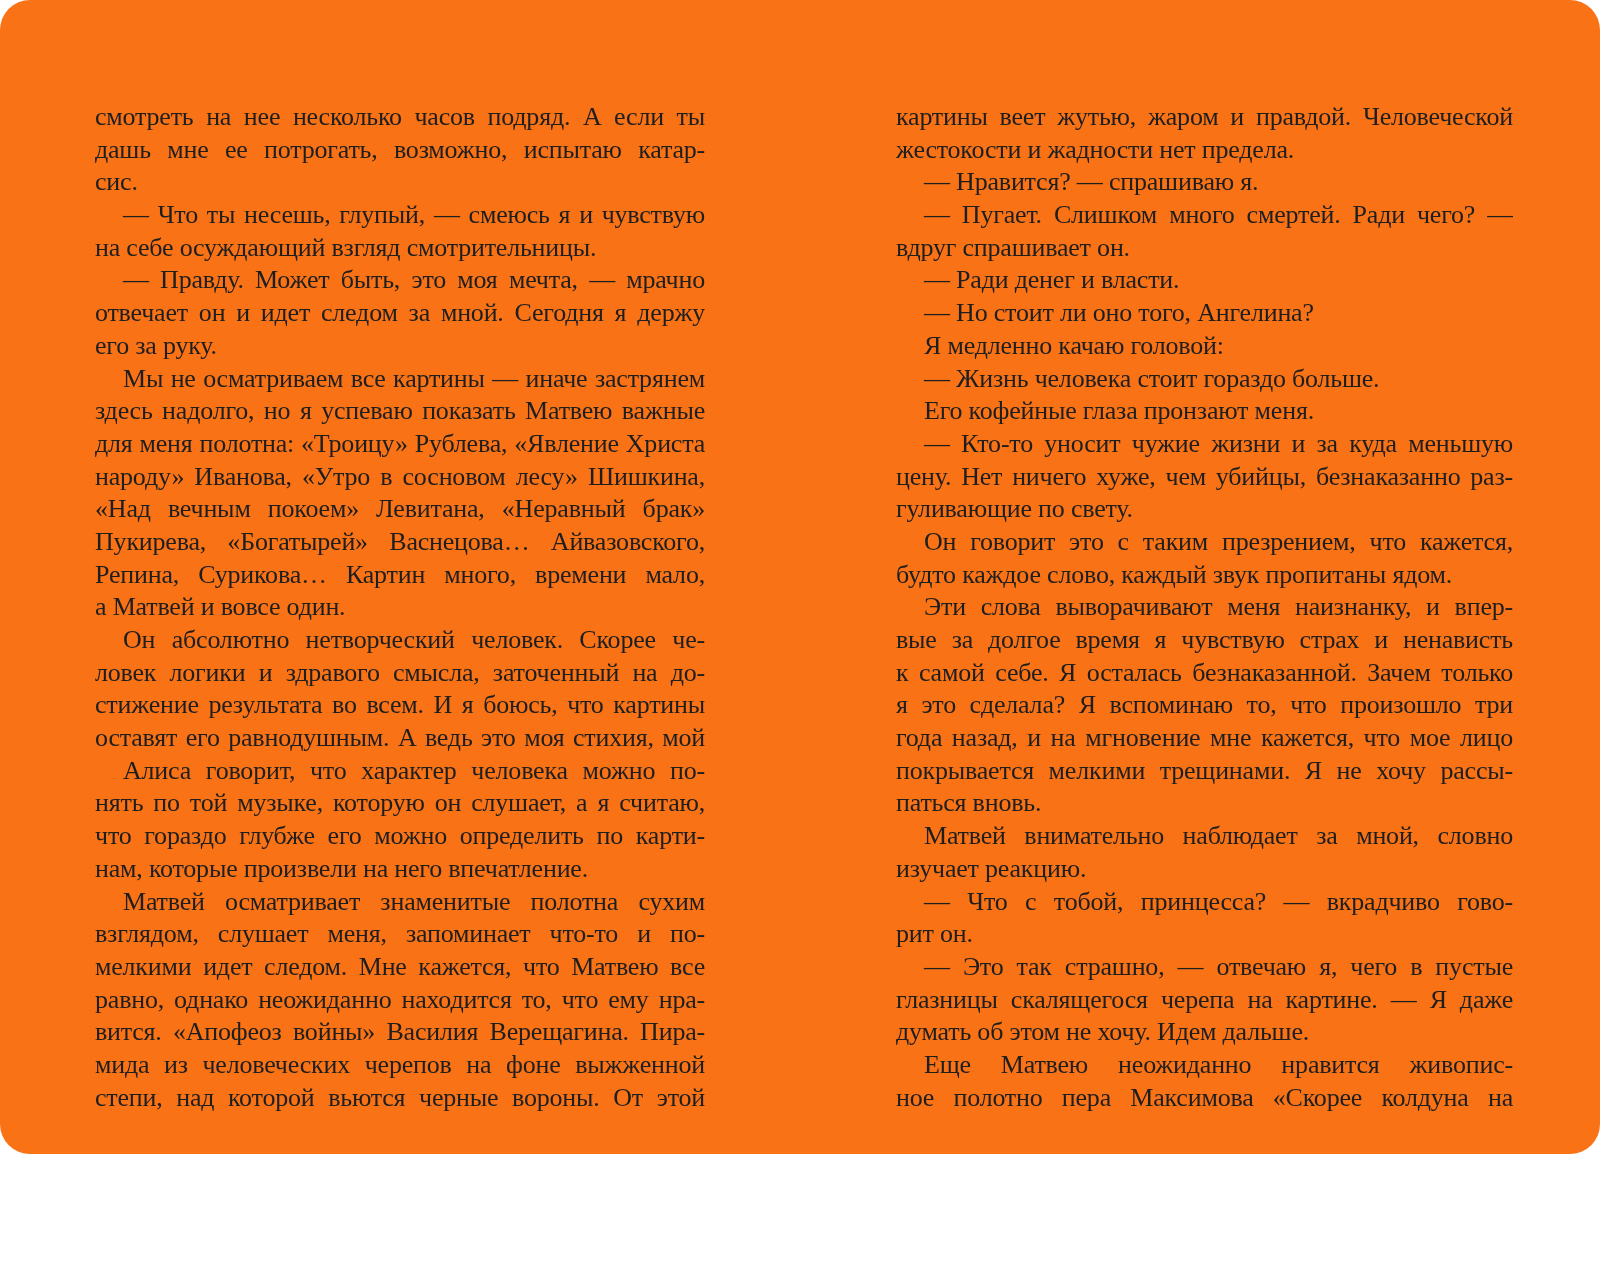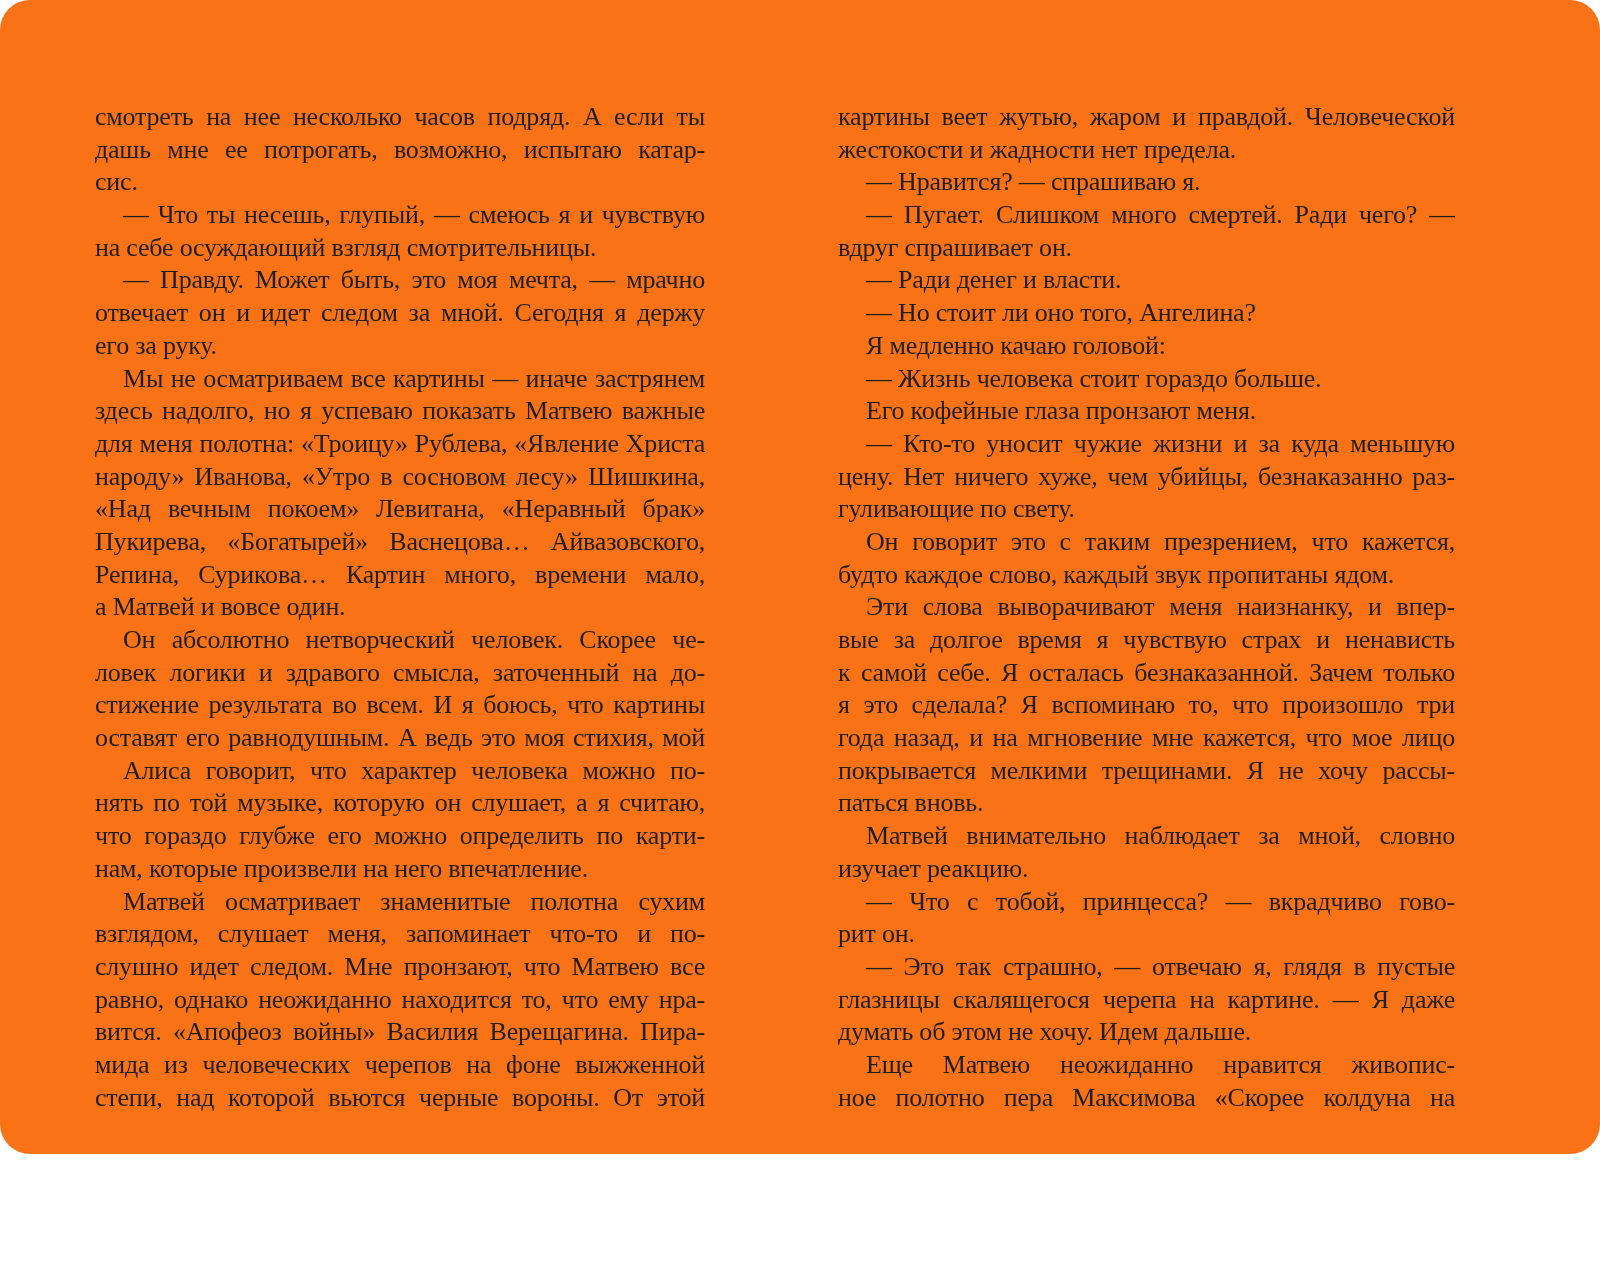--- a/index.html
+++ b/index.html
@@ -18,21 +18,21 @@
     border-radius: 30px;
   }
   .text-col {
     position: absolute;
     top: 101px;
     font-size: 26px;
     line-height: 32.7px;
     letter-spacing: -0.2px;
   }
   .text-col.left  { left: 95px;  width: 610px; }
-  .text-col.right { left: 838px; width: 617px; }
+  .text-col.right { left: 896px; width: 617px; }
   .line {
     text-align: justify;
     text-align-last: justify;
     -moz-text-align-last: justify;
     height: 32.7px;
     overflow: hidden;
     white-space: normal;
   }
   .line.end {
     text-align: right;
@@ -85,21 +85,21 @@
       <div class="line indent">Он абсолютно нетворческий человек. Скорее че-</div>
       <div class="line">ловек логики и здравого смысла, заточенный на до-</div>
       <div class="line">стижение результата во всем. И я боюсь, что картины</div>
       <div class="line">оставят его равнодушным. А ведь это моя стихия, мой</div>
       <div class="line indent">Алиса говорит, что характер человека можно по-</div>
       <div class="line">нять по той музыке, которую он слушает, а я считаю,</div>
       <div class="line">что гораздо глубже его можно определить по карти-</div>
       <div class="line end">нам, которые произвели на него впечатление.</div>
       <div class="line indent">Матвей осматривает знаменитые полотна сухим</div>
       <div class="line">взглядом, слушает меня, запоминает что-то и по-</div>
-      <div class="line">слушно идет следом. Мне пронзают, что Матвею все</div>
+      <div class="line">мелкими идет следом. Мне кажется, что Матвею все</div>
       <div class="line">равно, однако неожиданно находится то, что ему нра-</div>
       <div class="line">вится. «Апофеоз войны» Василия Верещагина. Пира-</div>
       <div class="line">мида из человеческих черепов на фоне выжженной</div>
       <div class="line">степи, над которой вьются черные вороны. От этой</div>
     </div>
 
   <div class="page-num left">302</div>
 
   <div class="text-col right">
       <div class="line">картины веет жутью, жаром и правдой. Человеческой</div>
@@ -121,21 +121,21 @@
       <div class="line">вые за долгое время я чувствую страх и ненависть</div>
       <div class="line">к самой себе. Я осталась безнаказанной. Зачем только</div>
       <div class="line">я это сделала? Я вспоминаю то, что произошло три</div>
       <div class="line">года назад, и на мгновение мне кажется, что мое лицо</div>
       <div class="line">покрывается мелкими трещинами. Я не хочу рассы-</div>
       <div class="line end">паться вновь.</div>
       <div class="line indent">Матвей внимательно наблюдает за мной, словно</div>
       <div class="line end">изучает реакцию.</div>
       <div class="line indent">— Что с тобой, принцесса? — вкрадчиво гово-</div>
       <div class="line end">рит он.</div>
-      <div class="line indent">— Это так страшно, — отвечаю я, глядя в пустые</div>
+      <div class="line indent">— Это так страшно, — отвечаю я, чего в пустые</div>
       <div class="line">глазницы скалящегося черепа на картине. — Я даже</div>
       <div class="line end">думать об этом не хочу. Идем дальше.</div>
       <div class="line indent">Еще Матвею неожиданно нравится живопис-</div>
       <div class="line">ное полотно пера Максимова «Скорее колдуна на</div>
     </div>
 
   <div class="page-num right">303</div>
 
   <div class="rose">
     <svg viewBox="0 0 100 95" xmlns="http://www.w3.org/2000/svg">

